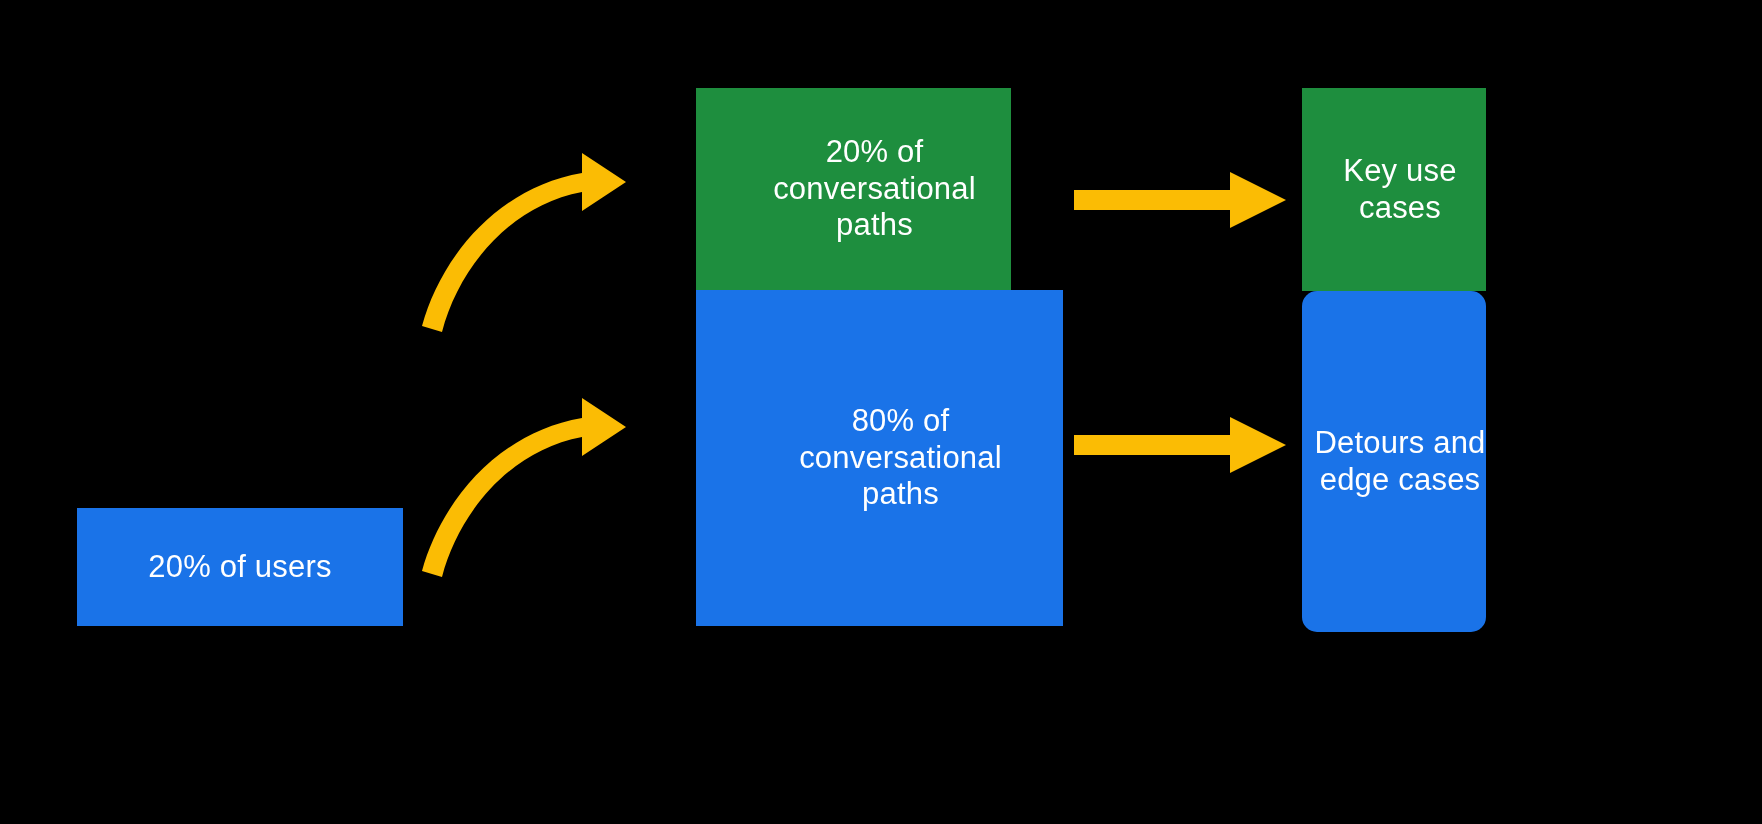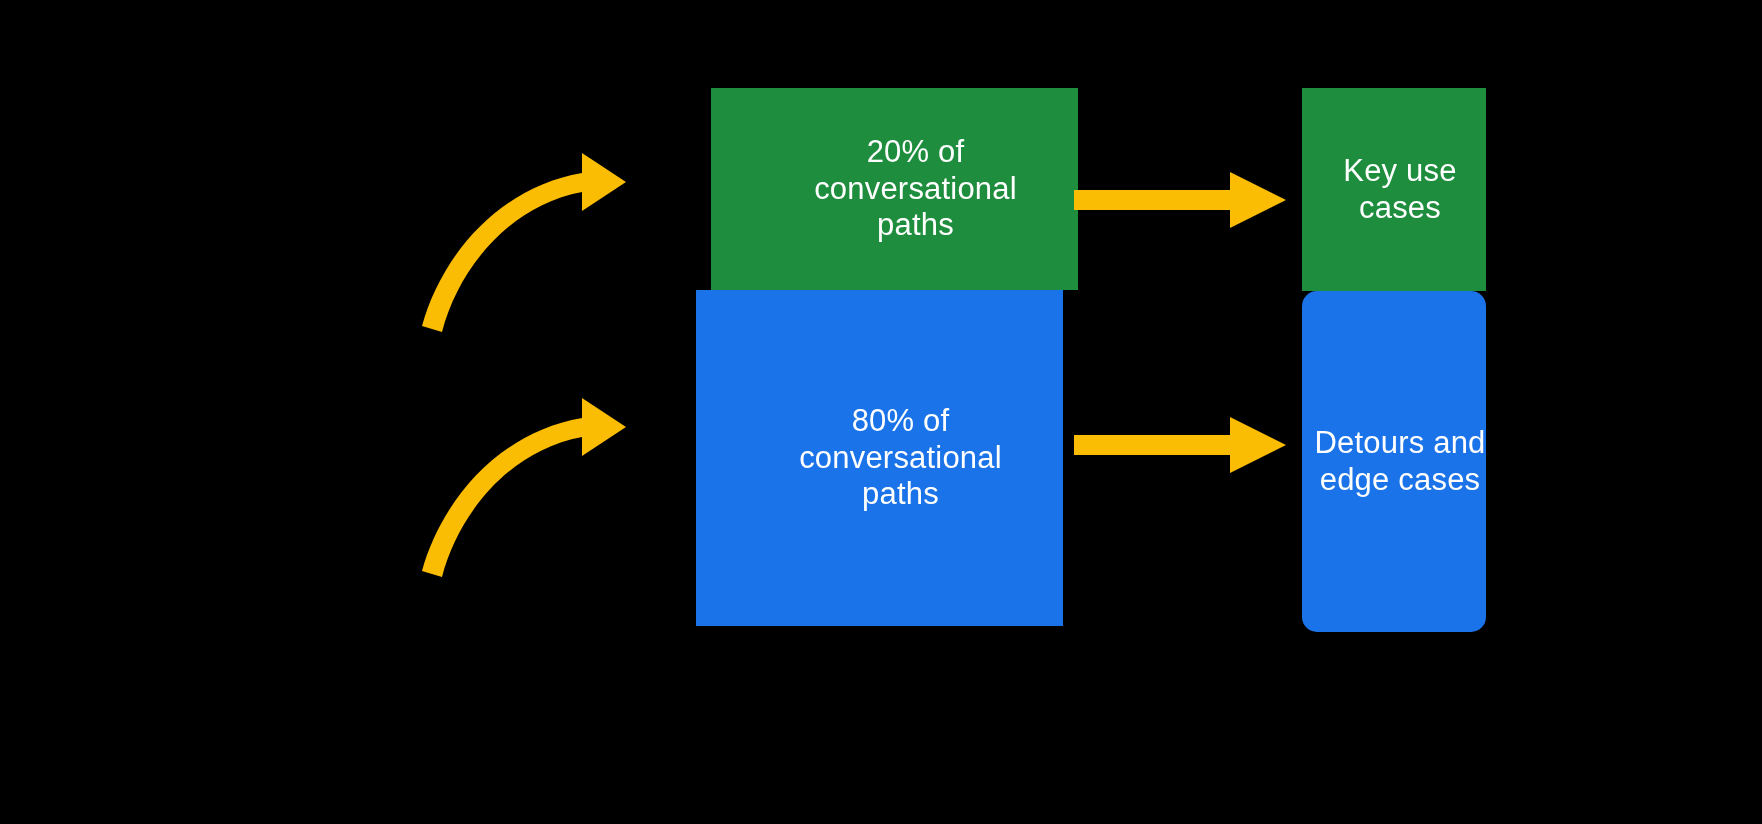--- a/index.html
+++ b/index.html
@@ -46,21 +46,21 @@
     font-size: 31px;
   }
   #col1-blue {
     left: 77px;  top: 508px; width: 326px; height: 118px;
     background: #1A73E8;
     font-size: 31px;
   }
 
   
   #col2-green {
-    left: 711px; top: 88px;  width: 367px; height: 202px;
+    left: 696px; top: 88px;  width: 315px; height: 202px;
     background: #1E8E3E;
     font-size: 31px;
   }
   #col2-blue {
     left: 696px; top: 290px; width: 367px; height: 336px;
     background: #1A73E8;
     font-size: 31px;
     text-align: center;
   }
 
@@ -101,20 +101,23 @@
   #arrow-curve-bottom{ left: 400px;  top: 385px; width: 240px; height: 195px; }
   #arrow-straight-top    { left: 1070px; top: 170px; width: 220px; height: 60px; }
   #arrow-straight-bottom { left: 1070px; top: 415px; width: 220px; height: 60px; }
 </style>
 </head>
 <body>
 
 <div id="stage">
 
 
+  <div class="block" id="col1-blue">
+    <span class="block-label">20% of users</span>
+  </div>
 
   <div class="block" id="col2-green">
     <span class="block-label">20% of
 conversational
 paths</span>
   </div>
 
   <div class="block" id="col2-blue">
     <span class="block-label">80% of
 conversational

